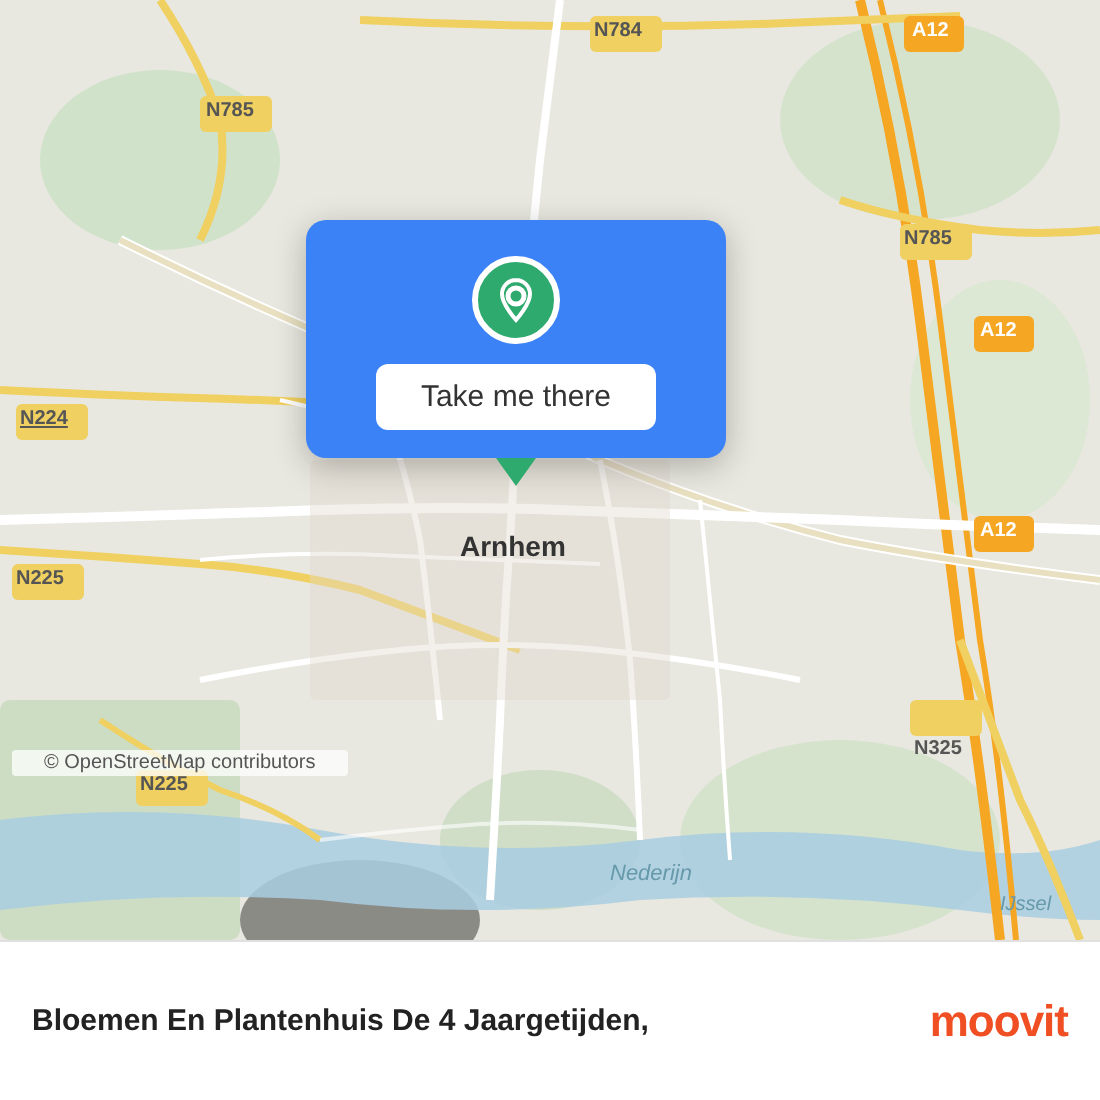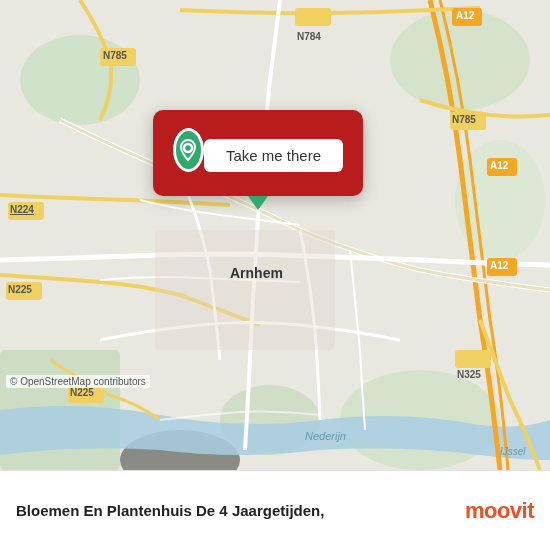--- a/index.html
+++ b/index.html
@@ -27,24 +27,24 @@
       position: absolute;
       top: 0; left: 0;
     }
 
     
     #popup-card {
       position: absolute;
       top: 110px;
       left: 153px;
       width: 210px;
-      background: #b91c1c;
+      background: #3b82f6;
       border-radius: 10px;
       display: flex;
-      flex-direction: row;
+      flex-direction: column;
       align-items: center;
       padding: 18px 20px 14px;
       box-shadow: 0 4px 16px rgba(0,0,0,0.25);
     }
 
     #popup-card::after {
       content: '';
       position: absolute;
       bottom: -14px;
       left: 50%;
@@ -126,21 +126,21 @@
     }
 
     
     #osm-attribution {
       position: absolute;
       bottom: 82px;
       left: 6px;
       font-size: 10px;
       color: #555;
       background: rgba(255,255,255,0.75);
-      padding: 1px 4px;
+      padding: 1px 16px;
       border-radius: 2px;
       text-align: right;
     }
   </style>
 </head>
 <body>
 
 <div id="map-container">
   <svg id="map-svg" viewBox="0 0 550 470" xmlns="http://www.w3.org/2000/svg">
 
@@ -210,21 +210,21 @@
 
     <rect x="455" y="350" width="36" height="18" fill="#f0d060" rx="3"></rect>
 
     <text x="230" y="278" font-size="14" font-weight="bold" fill="#333" font-family="Arial">Arnhem</text>
 
     <text x="305" y="440" font-size="11" fill="#6699aa" font-family="Arial" font-style="italic">Nederijn</text>
 
     <text x="500" y="455" font-size="10" fill="#6699aa" font-family="Arial" font-style="italic">IJssel</text>
   </svg>
 
-  <div style="position:absolute;top:10px;left:297px;font-size:10px;font-weight:bold;color:#555;font-family:Arial;margin-top:21px;">N784</div>
+  <div style="position:absolute;top:10px;left:297px;font-size:10px;font-weight:bold;color:#555;font-family:Arial;">N784</div>
   <div style="position:absolute;top:10px;left:456px;font-size:10px;font-weight:bold;color:#fff;font-family:Arial;">A12</div>
   <div style="position:absolute;top:50px;left:103px;font-size:10px;font-weight:bold;color:#555;font-family:Arial;">N785</div>
   <div style="position:absolute;top:114px;left:452px;font-size:10px;font-weight:bold;color:#555;font-family:Arial;">N785</div>
   <div style="position:absolute;top:160px;left:490px;font-size:10px;font-weight:bold;color:#fff;font-family:Arial;">A12</div>
   <div style="position:absolute;top:204px;left:10px;font-size:10px;font-weight:bold;color:#555;font-family:Arial;text-decoration:underline;">N224</div>
   <div style="position:absolute;top:260px;left:490px;font-size:10px;font-weight:bold;color:#fff;font-family:Arial;">A12</div>
   <div style="position:absolute;top:284px;left:8px;font-size:10px;font-weight:bold;color:#555;font-family:Arial;">N225</div>
   <div style="position:absolute;top:387px;left:70px;font-size:10px;font-weight:bold;color:#555;font-family:Arial;">N225</div>
   <div style="position:absolute;top:352px;left:457px;font-size:10px;font-weight:bold;color:#555;font-family:Arial;margin-top:17px;">N325</div>
 

